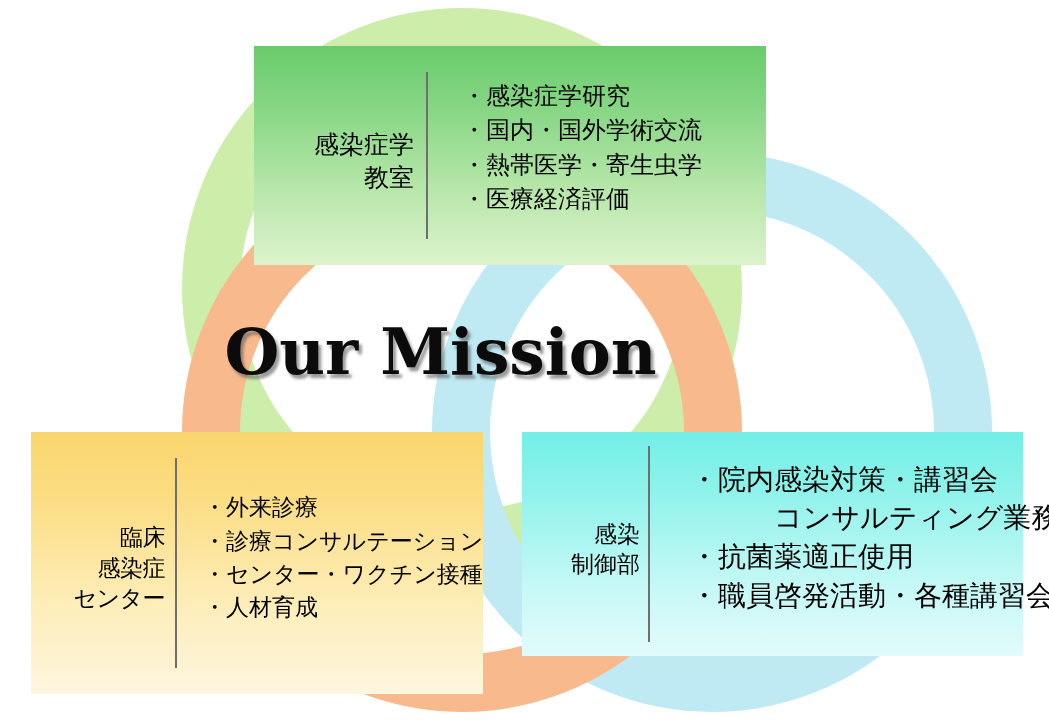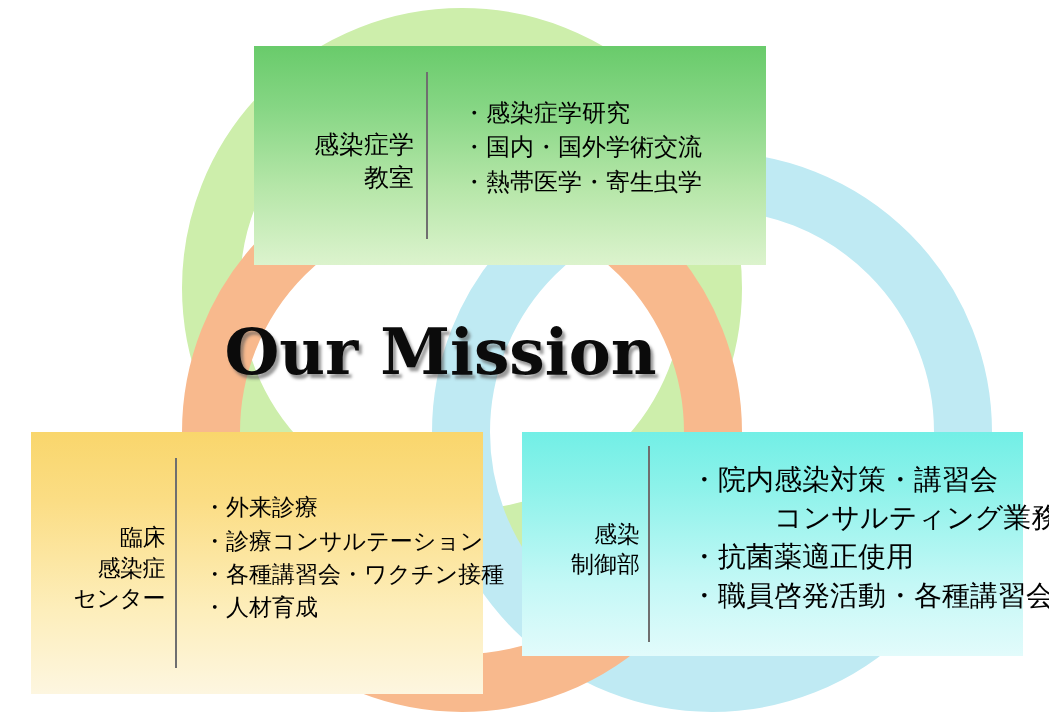--- a/index.html
+++ b/index.html
@@ -173,32 +173,33 @@
   <div id="mission-title">Our Mission</div>
 
   <div class="panel" id="panel-green">
     <div class="panel-title">感染症学
 教室</div>
     <div class="divider"></div>
     <ul class="panel-list">
       <li>・感染症学研究</li>
       <li>・国内・国外学術交流</li>
       <li>・熱帯医学・寄生虫学</li>
+      <li>・医療経済評価</li>
     </ul>
   </div>
 
   <div class="panel" id="panel-yellow">
     <div class="panel-title">臨床
 感染症
 センター</div>
     <div class="divider"></div>
     <ul class="panel-list">
       <li>・外来診療</li>
       <li>・診療コンサルテーション</li>
-      <li>・各種講習会・ワクチン接種</li>
+      <li>・センター・ワクチン接種</li>
       <li>・人材育成</li>
     </ul>
   </div>
 
   <div class="panel" id="panel-cyan">
     <div class="panel-title">感染
 制御部</div>
     <div class="divider"></div>
     <ul class="panel-list">
       <li>・院内感染対策・講習会</li>

